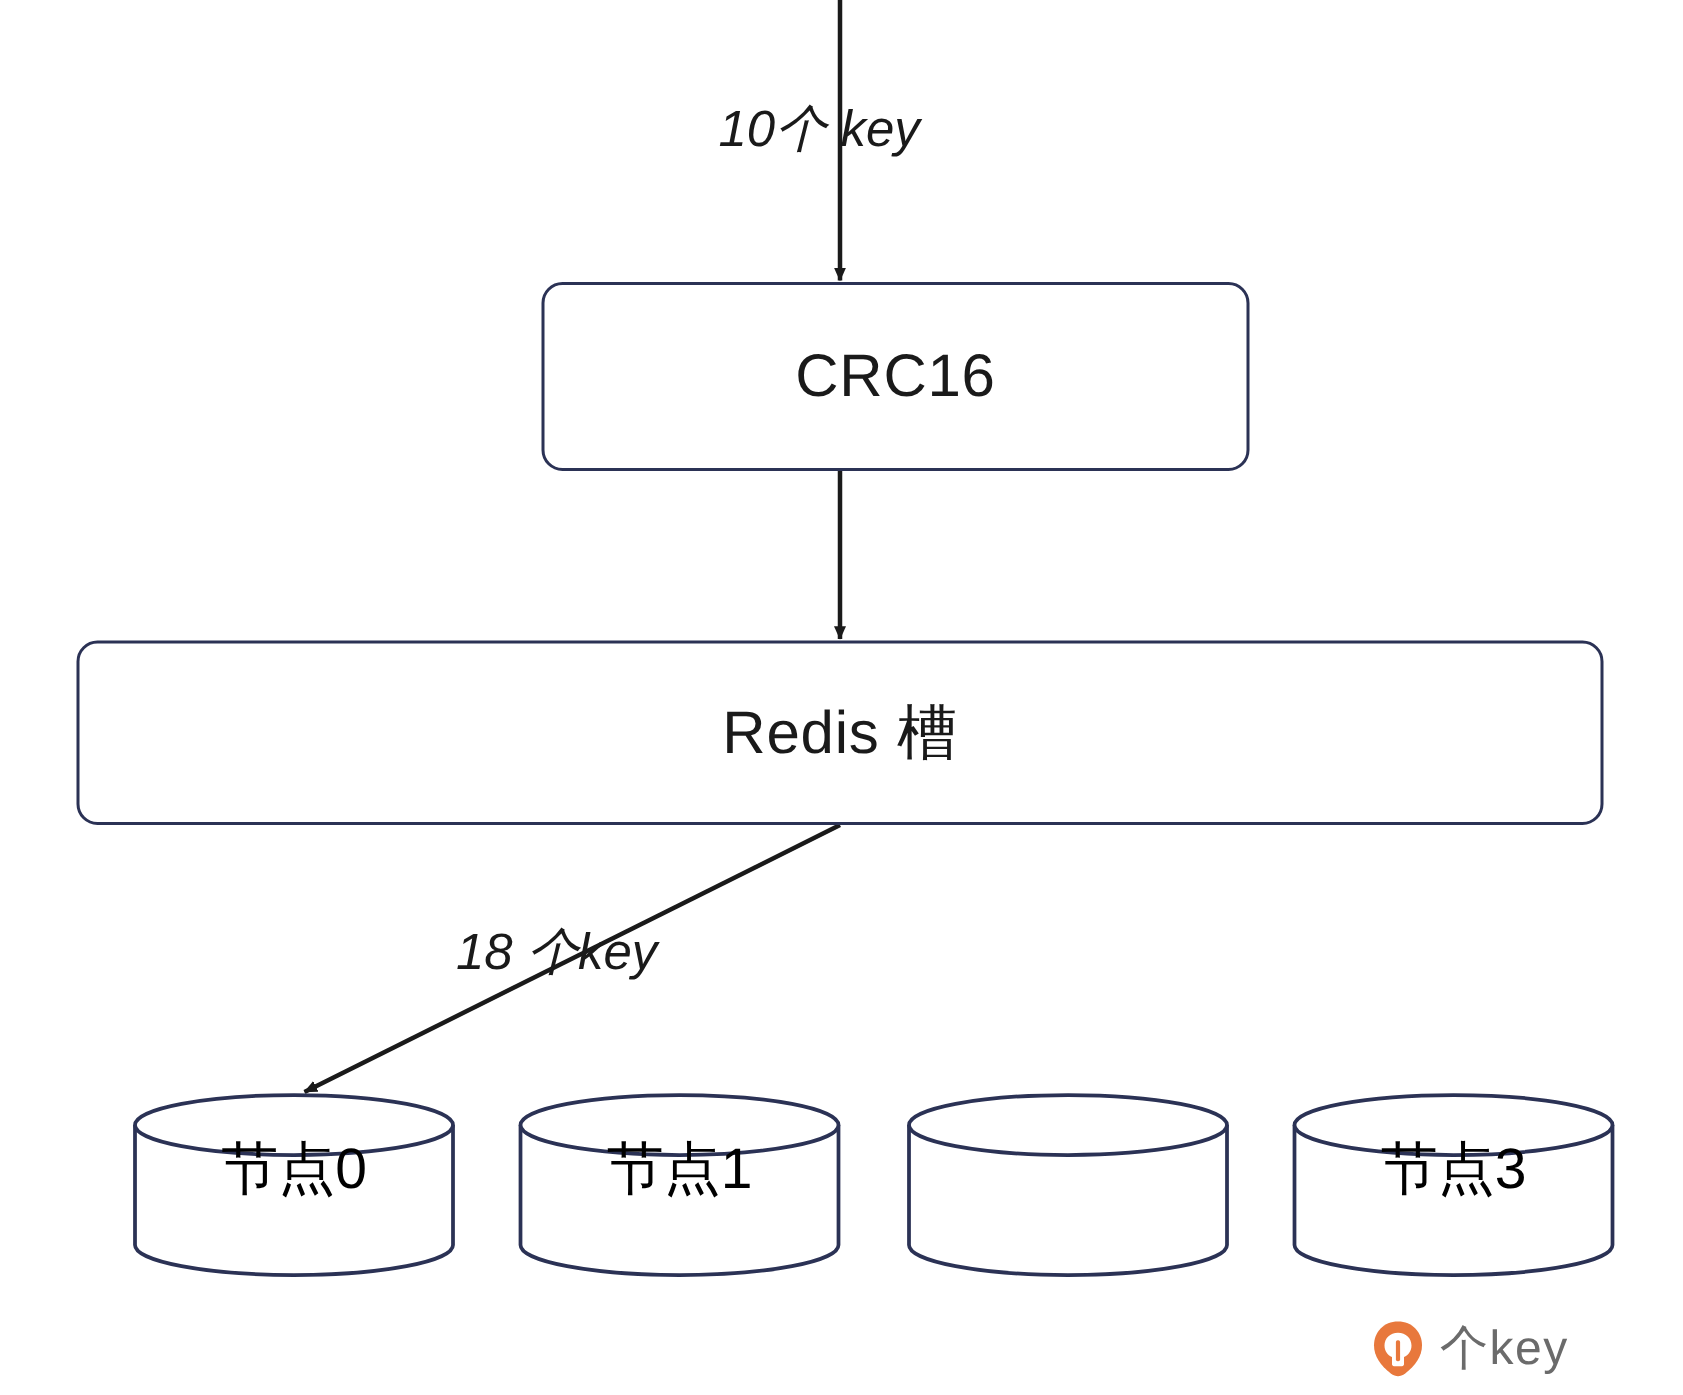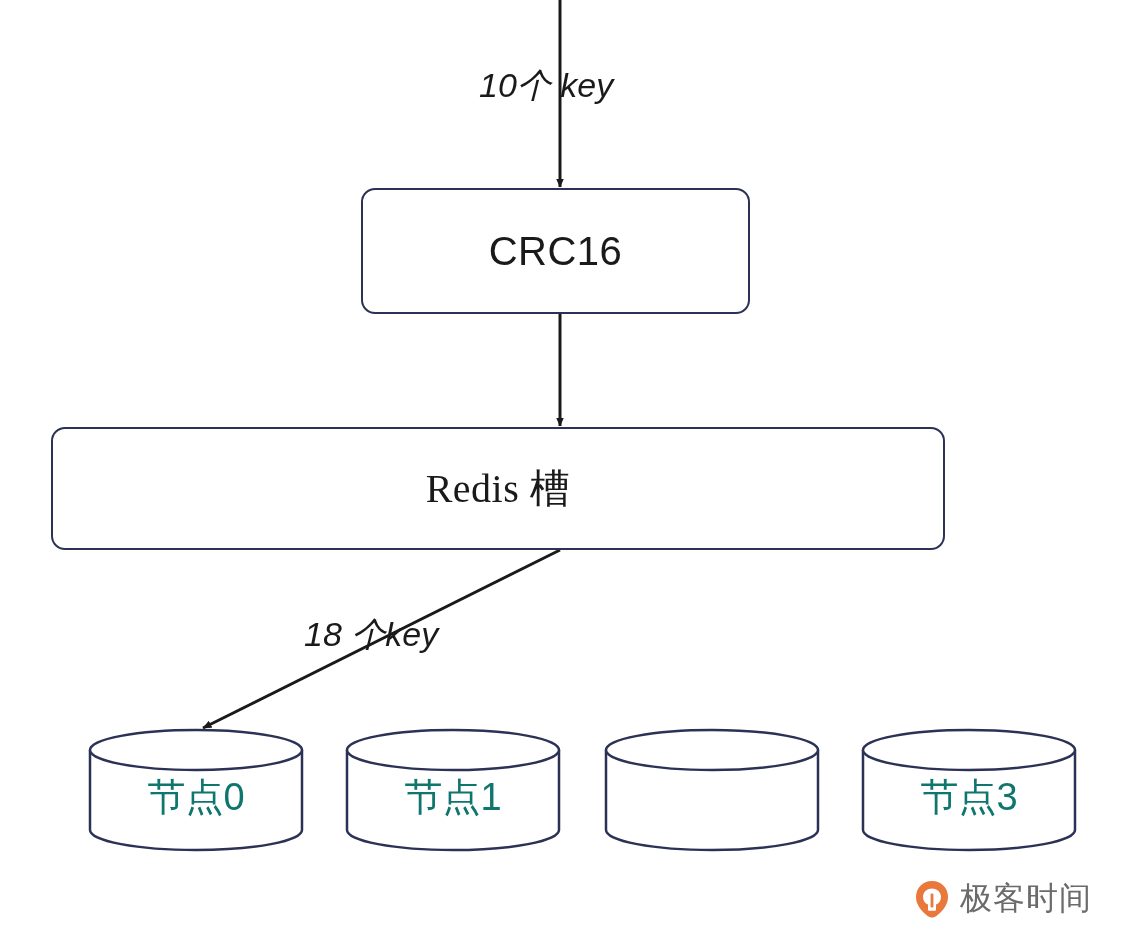--- a/index.html
+++ b/index.html
@@ -36,29 +36,28 @@
   }
   .node-box-label {
     font-size: 40px;
     color: #1a1a1a;
     letter-spacing: 0.5px;
     white-space: nowrap;
   }
   #crc16-box {
     left: 361px;
     top: 188px;
-    width: 389px;
+    width: 472px;
     height: 126px;
   }
   #redis-slot-box {
     left: 51px;
     top: 427px;
-    width: 894px;
+    width: 1018px;
     height: 123px;
-    font-family: Liberation Serif, serif;
   }
   .edge-label {
     position: absolute;
     font-size: 34px;
     color: #1a1a1a;
     white-space: nowrap;
     background: transparent;
     font-style: italic;
   }
   #label-top-keys {
@@ -77,25 +76,25 @@
   .cylinder svg {
     position: absolute;
     left: 0;
     top: 0;
     width: 216px;
     height: 124px;
   }
   .cylinder-label {
     position: absolute;
     left: 0;
-    top: 44px;
+    top: 26px;
     width: 216px;
     text-align: center;
     font-size: 38px;
-    color: #0f766e;
+    color: #000000;
     white-space: nowrap;
   }
   #node-0 { left: 88px;  top: 728px; }
   #node-1 { left: 345px; top: 728px; }
   #node-2 { left: 604px; top: 728px; }
   #node-3 { left: 861px; top: 728px; }
 
   #watermark {
     position: absolute;
     left: 912px;
@@ -176,16 +175,16 @@
     </svg>
     <div class="cylinder-label">节点3</div>
   </div>
 
   <div id="watermark">
     <svg id="watermark-logo" viewBox="0 0 40 40" xmlns="http://www.w3.org/2000/svg">
       <path d="M20,2 C29.5,2 36,9 36,18 C36,25 31.5,31.5 25,36.5 C23,38 21.5,38.5 20,38.5 C18.5,38.5 17,38 15,36.5 C8.5,31.5 4,25 4,18 C4,9 10.5,2 20,2 Z" fill="#e8783c"></path>
       <path d="M20,9.5 C14.7,9.5 11,13.3 11,18 C11,21.6 13,24.5 16,25.6 L16,30.5 C16,31.2 16.6,31.8 17.3,31.8 L22.7,31.8 C23.4,31.8 24,31.2 24,30.5 L24,25.6 C27,24.5 29,21.6 29,18 C29,13.3 25.3,9.5 20,9.5 Z" fill="#ffffff"></path>
       <rect x="18.6" y="14.5" width="2.8" height="14" rx="1.2" fill="#e8783c"></rect>
     </svg>
-    <span id="watermark-text">极客时间</span>
+    <span id="watermark-text">个key</span>
   </div>
 
 </div>
 
 </body></html>

